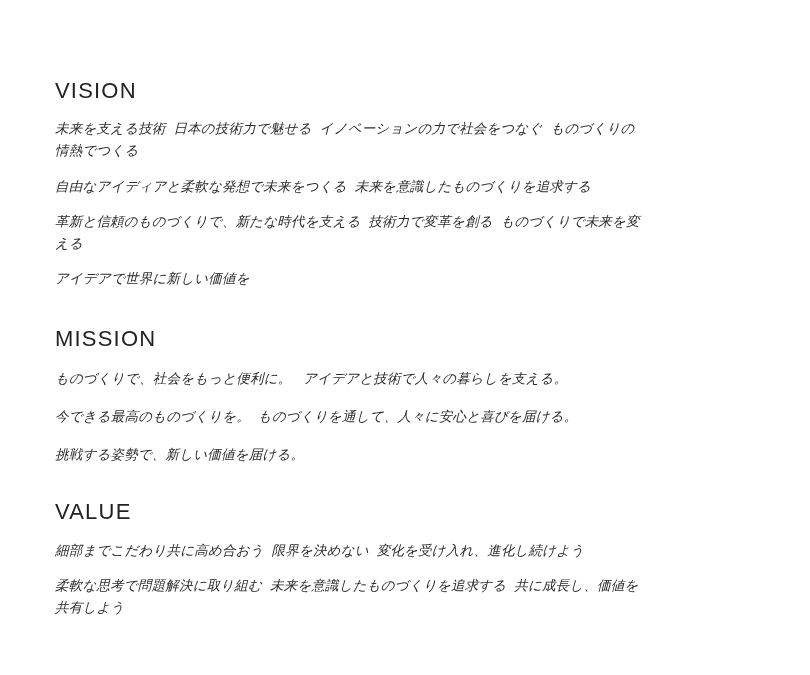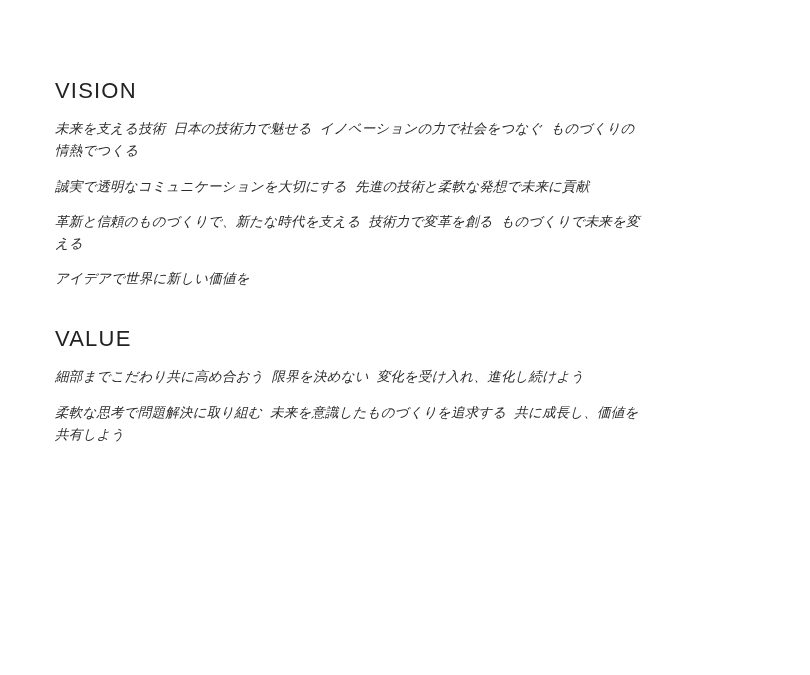--- a/index.html
+++ b/index.html
@@ -61,25 +61,31 @@
   }
 </style>
 </head>
 <body>
 
 <div class="page">
 
   <section class="section s-vision">
     <h2 class="section-title">VISION</h2>
     <p class="section-line">未来を支える技術  日本の技術力で魅せる  イノベーションの力で社会をつなぐ  ものづくりの情熱でつくる</p>
-    <p class="section-line">誠実で透明なコミュニケーションを大切にする  先進の技術と柔軟な発想で未来に貢献</p>
+    <p class="section-line">自由なアイディアと柔軟な発想で未来をつくる  未来を意識したものづくりを追求する</p>
     <p class="section-line">革新と信頼のものづくりで、新たな時代を支える  技術力で変革を創る  ものづくりで未来を変える</p>
     <p class="section-line">アイデアで世界に新しい価値を</p>
   </section>
 
+  <section class="section s-mission">
+    <h2 class="section-title">MISSION</h2>
+    <p class="section-line">ものづくりで、社会をもっと便利に。   アイデアと技術で人々の暮らしを支える。</p>
+    <p class="section-line">今できる最高のものづくりを。  ものづくりを通して、人々に安心と喜びを届ける。</p>
+    <p class="section-line">挑戦する姿勢で、新しい価値を届ける。</p>
+  </section>
 
   <section class="section s-value">
     <h2 class="section-title">VALUE</h2>
     <p class="section-line">細部までこだわり共に高め合おう  限界を決めない  変化を受け入れ、進化し続けよう</p>
     <p class="section-line">柔軟な思考で問題解決に取り組む  未来を意識したものづくりを追求する  共に成長し、価値を共有しよう</p>
   </section>
 
 </div>
 
 </body></html>

